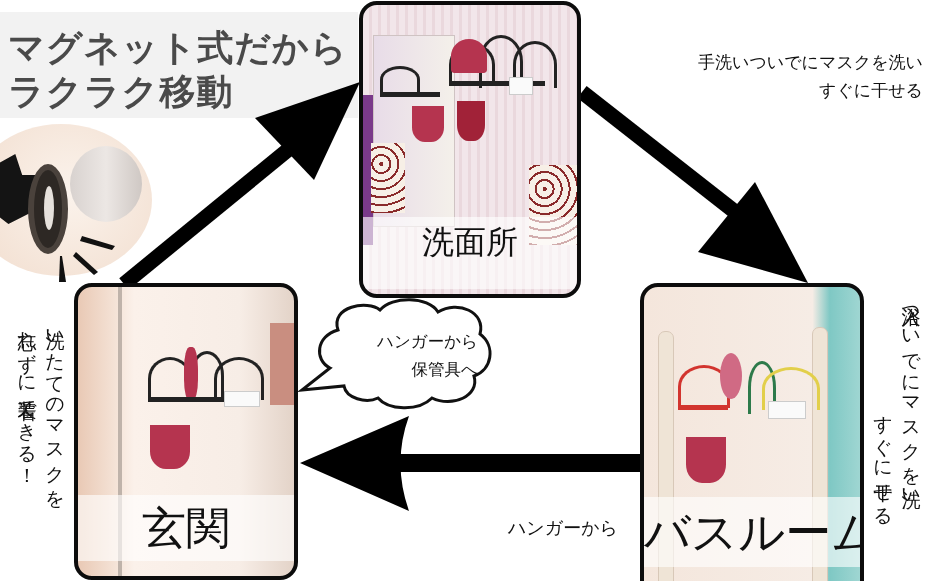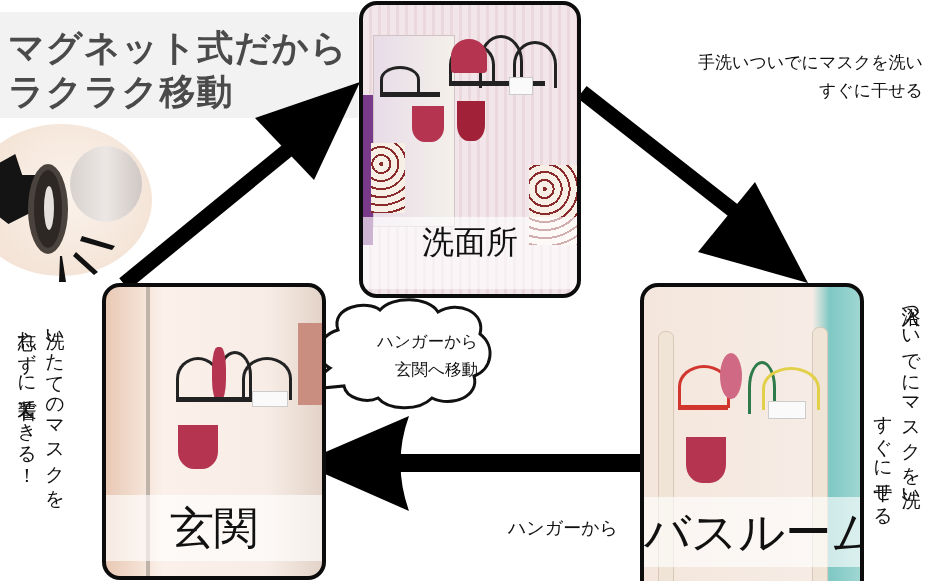--- a/index.html
+++ b/index.html
@@ -26,21 +26,21 @@
   .magnet .bracket { position:absolute; left:20px; top:30px; width:46px; height:70px; background:#141414;
                   clip-path:polygon(0 20%,55% 0,70% 30%,100% 30%,100% 80%,40% 100%,0 80%); }
 
   
   .frame { position:absolute; border:4px solid #0c0c0c; border-radius:18px; overflow:hidden; box-sizing:border-box; }
   .frame .label { position:absolute; left:0; right:0; background:rgba(255,255,255,0.62);
                   text-align:center; color:#111; line-height:1; white-space:nowrap; }
   .f-sen { left:359px; top:1px; width:222px; height:297px;
            background:repeating-linear-gradient(90deg,#f2e6ea 0 6px,#ead8dd 6px 9px); }
   .f-gen { left:74px; top:283px; width:224px; height:297px;
-           background:linear-gradient(90deg,#e9c9b5 0,#f5e4d8 18%,#fbf1ea 26%,#f7ede6 75%,#e3d3c8 100%);margin-left:28px; }
+           background:linear-gradient(90deg,#e9c9b5 0,#f5e4d8 18%,#fbf1ea 26%,#f7ede6 75%,#e3d3c8 100%); }
   .f-bath { left:640px; top:283px; width:224px; height:359px;
            background:linear-gradient(90deg,#f4e6dc 0,#f6ece5 78%,#7fc8c4 86%,#9fd6d2 100%); }
 
   .f-sen .label { top:212px; height:72px; font-size:32px; padding-top:9px; box-sizing:border-box; }
   .f-gen .label { top:208px; height:66px; font-size:44px; padding-top:11px; box-sizing:border-box; }
   .f-bath .label { top:210px; height:70px; font-size:46px; padding-top:12px; box-sizing:border-box; }
 
   
   .mirror { position:absolute; left:10px; top:30px; width:80px; height:190px; background:linear-gradient(90deg,#e8dce8,#f4f0ea); border:1px solid #cfc3c3; }
   .purple { position:absolute; left:0; top:90px; width:10px; height:150px; background:#7a3a8a; }
@@ -102,21 +102,21 @@
     <path d="M300,463 L409,416 Q392,463 409,511 Z" fill="#000"></path>
   </g>
 
   <path d="M338,330 C330,306 368,300 380,310 C392,296 428,296 438,312 C458,300 486,312 480,334
            C496,346 492,370 474,376 C480,396 452,408 432,398 C418,412 388,410 378,398
            C366,404 346,398 344,386 L302,390 L330,368 C314,360 316,336 338,330 Z" fill="#fff" stroke="#111" stroke-width="3"></path>
 </svg>
 
 <div class="bubble-text">
   <div>ハンガーから</div>
-  <div>玄関へ移動</div>
+  <div>保管具へ</div>
 </div>
 
 <div class="frame f-sen">
   <div class="purple"></div>
   <div class="mirror">
     <div class="rack" style="left:6px;top:30px;width:34px;height:24px;"></div>
     <div class="bar" style="left:6px;top:56px;width:60px;"></div>
     <div class="mask" style="left:38px;top:70px;width:32px;height:36px;"></div>
   </div>
   <div class="towel" style="left:8px;top:138px;width:34px;height:70px;"></div>

